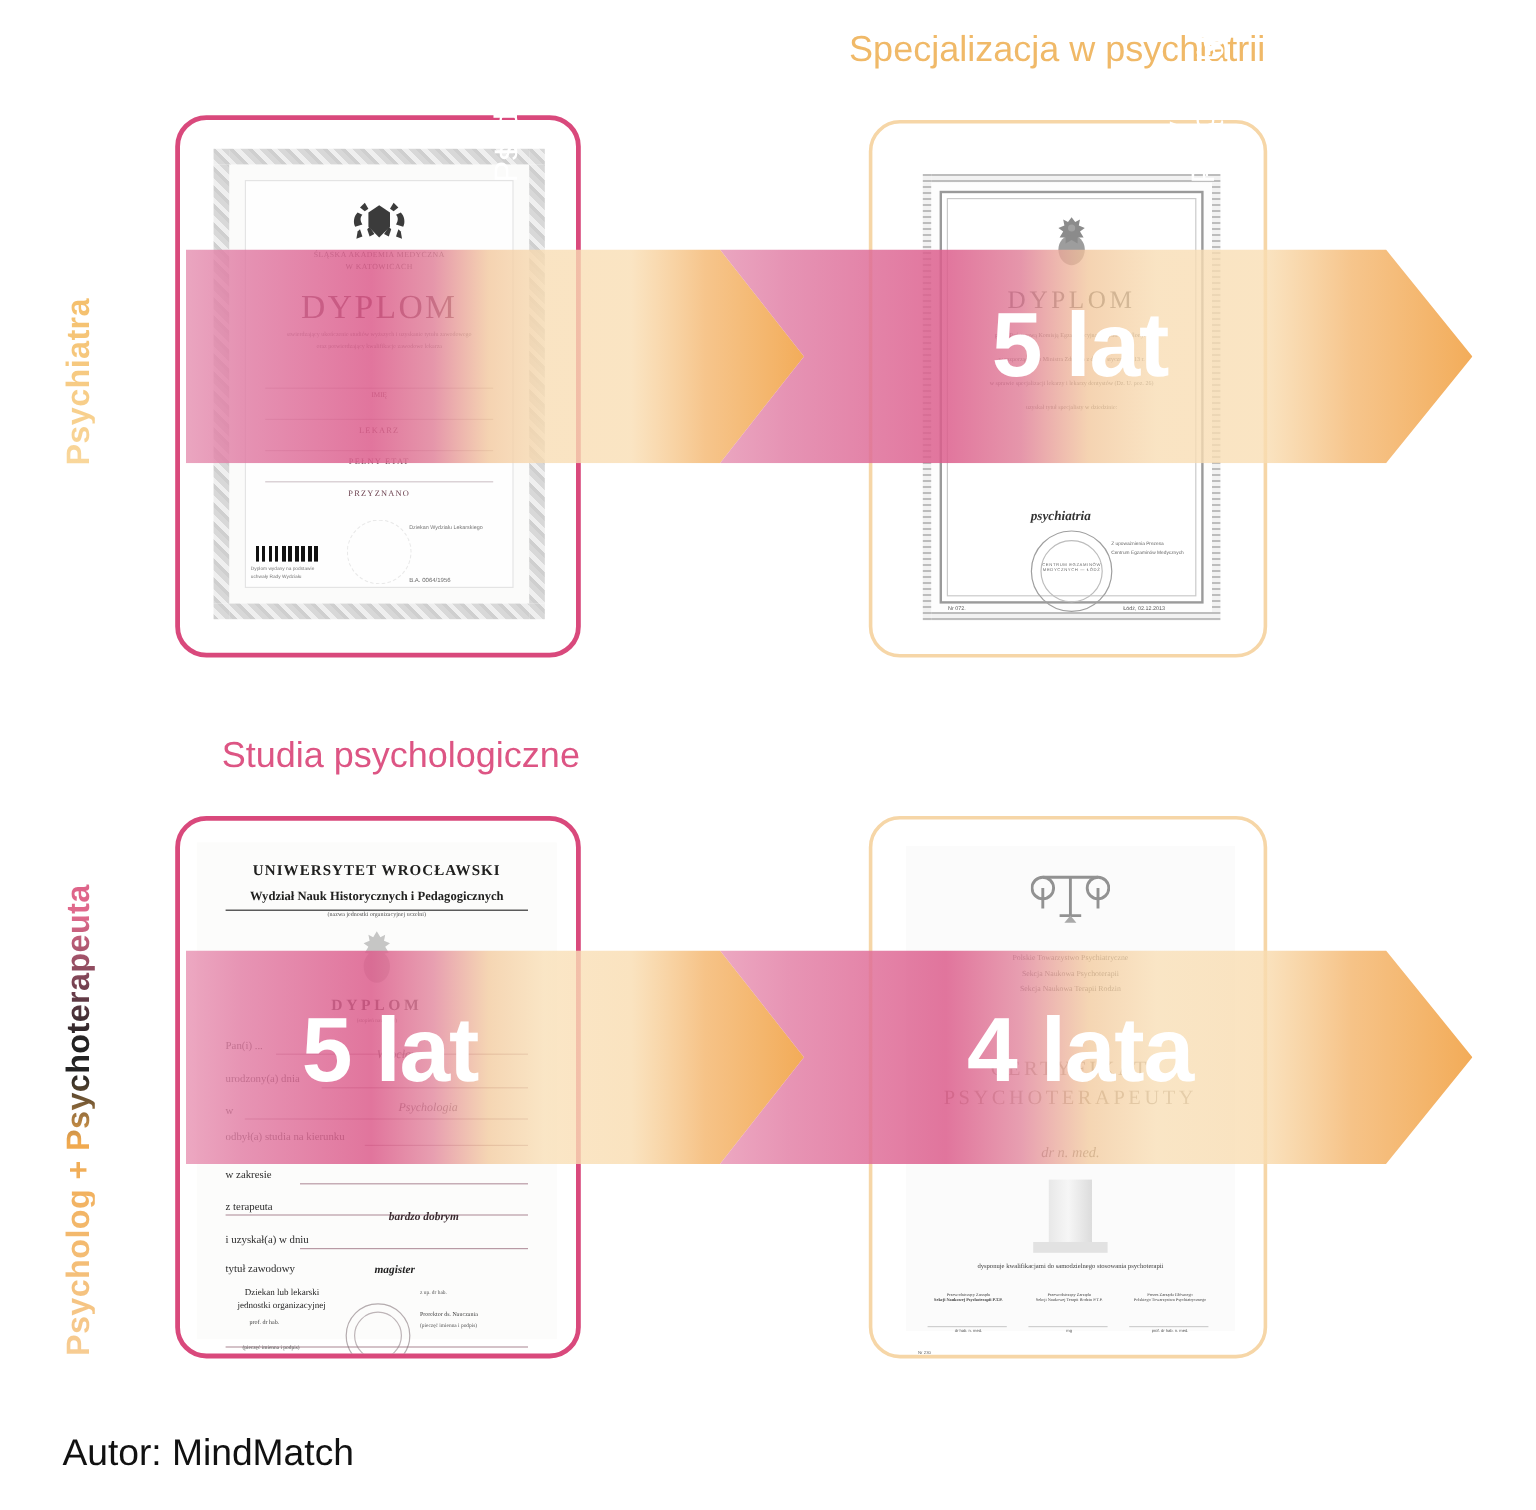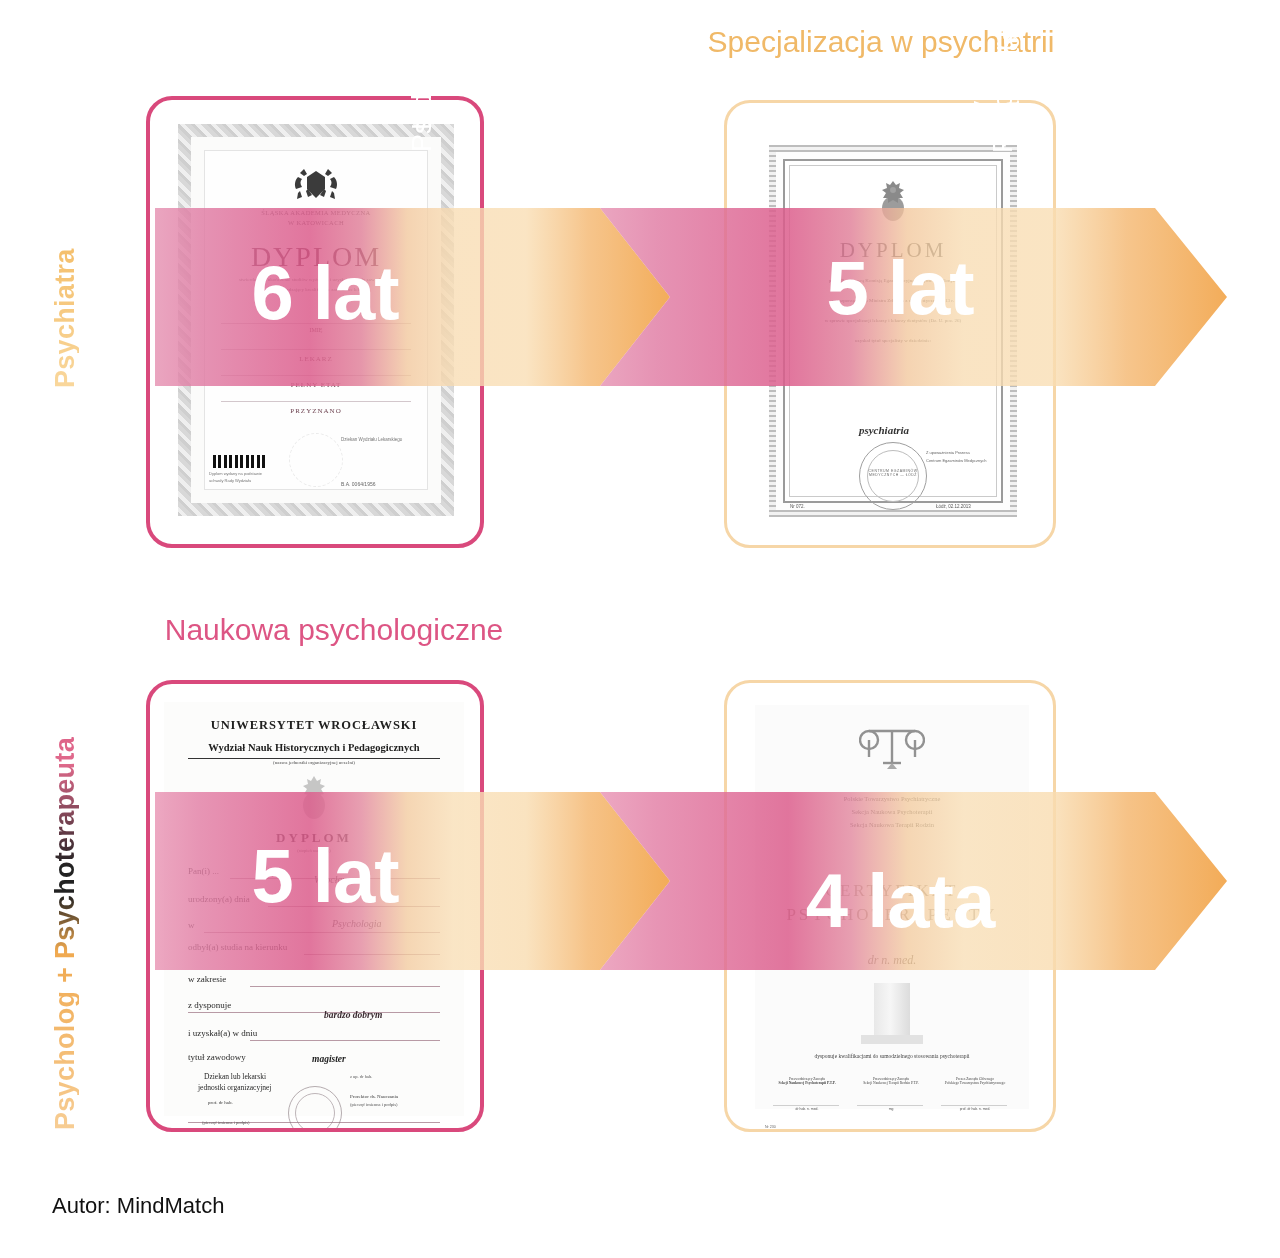--- a/index.html
+++ b/index.html
@@ -195,41 +195,41 @@
   #arrow-label-psychoterapeuta{left:965px;top:12px;height:156px;}
 
   .years{
     position:absolute;color:#ffffff;font-weight:bold;
     font-size:76px;letter-spacing:-1px;line-height:1;
     text-align:center;white-space:nowrap;
   }
   #years-6lat{left:155px;top:255px;width:340px;}
   #years-5lat-spec{left:730px;top:250px;width:340px;}
   #years-5lat-psy{left:155px;top:838px;width:340px;}
-  #years-4lata{left:730px;top:838px;width:340px;margin-top:25px;}
+  #years-4lata{left:730px;top:838px;width:340px;}
 
   
   #footer-author{
     position:absolute;left:52px;top:1193px;
-    font-size:22px;color:#111;font-weight:400;
+    font-size:31px;color:#111;font-weight:400;
   }
 </style>
 </head>
 <body>
 
 <div class="stage">
 
   <div class="vlabel" id="vlabel-psychiatra">Psychiatra</div>
 
   <div class="vlabel" id="vlabel-psychoterapeuta">Psycholog + Psychoterapeuta</div>
 
 
   <div class="heading orange" id="heading-specjalizacja-psychiatria">Specjalizacja w psychiatrii</div>
 
-  <div class="heading pink" id="heading-studia">Naukowa psychologiczne</div>
+  <div class="heading pink" id="heading-studia">Studia psychologiczne</div>
 
 
   <div class="card pink" id="card-dyplom-lekarski">
     <div class="paper" id="doc-medical">
       <div id="doc-medical-inner"></div>
 
       <svg id="eagle-medical" viewBox="0 0 60 34">
         <g fill="#1a1a1a">
           <path d="M14 6 l4 -4 3 5 -3 2z"></path>
             <path d="M12 10 c-3 3 -4 8 -2 12 l6 -2 c-2 -3 -2 -6 0 -8z"></path>
@@ -320,21 +320,21 @@
       <div class="psy-rule" id="psy-u1"></div>
       <div class="psy-row" id="psy-r2">urodzony(a) dnia</div>
       <div class="psy-rule" id="psy-u2"></div>
       <div class="psy-row" id="psy-r3">w</div>
       <div class="psy-rule" id="psy-u3"></div>
       <div class="psy-row" id="psy-r4">odbył(a) studia na kierunku</div>
       <div class="psy-rule" id="psy-u4"></div>
       <div class="psy-row" id="psy-r5">w zakresie</div>
       <div class="psy-rule" id="psy-u5"></div>
       <div class="psy-rule" id="psy-u5b"></div>
-      <div class="psy-row" id="psy-r6">z dysponuje</div>
+      <div class="psy-row" id="psy-r6">z terapeuta</div>
       <div class="psy-rule" id="psy-u6"></div>
       <div class="psy-row" id="psy-r7">i uzyskał(a) w dniu</div>
       <div class="psy-row" id="psy-r8">tytuł zawodowy</div>
       <div class="psy-rule" id="psy-r10"></div>
 
       <div class="doc-txt" id="psy-city">Wrocław</div>
       <div class="doc-txt" id="psy-field">Psychologia</div>
       <div class="doc-txt" id="psy-grade">bardzo dobrym</div>
       <div class="doc-txt" id="psy-degree">magister</div>
 
@@ -423,21 +423,20 @@
       </linearGradient>
     </defs>
     <path d="M0,0 L445,0 L515,89 L445,178 L0,178 Z" fill="url(#g-row1)"></path>
     <path d="M445,0 L1000,0 L1072,89 L1000,178 L445,178 L515,89 Z" fill="url(#g-row1)"></path>
     <rect x="0" y="0" width="1072" height="178" fill="none"></rect>
   </svg>
 
   <div class="arrow-label" id="arrow-label-lekarz">Lekarz</div>
   <div class="arrow-label" id="arrow-label-psychiatra">Psychiatra</div>
 
-  <div class="years" id="years-6lat">6 lat</div>
   <div class="years" id="years-5lat-spec">5 lat</div>
 
   <svg class="arrow-band" id="arrow-row2" viewBox="0 0 1072 178" preserveAspectRatio="none">
     <defs>
       <linearGradient id="g-row2" x1="0" y1="0" x2="1" y2="0">
         <stop offset="0" stop-color="#e892b2" stop-opacity=".80"></stop>
         <stop offset="0.09" stop-color="#e27da4" stop-opacity=".82"></stop>
         <stop offset="0.30" stop-color="#dc5d8c" stop-opacity=".85"></stop>
         <stop offset="0.40" stop-color="#e38aa0" stop-opacity=".82"></stop>
         <stop offset="0.49" stop-color="#f3cb9f" stop-opacity=".78"></stop>

